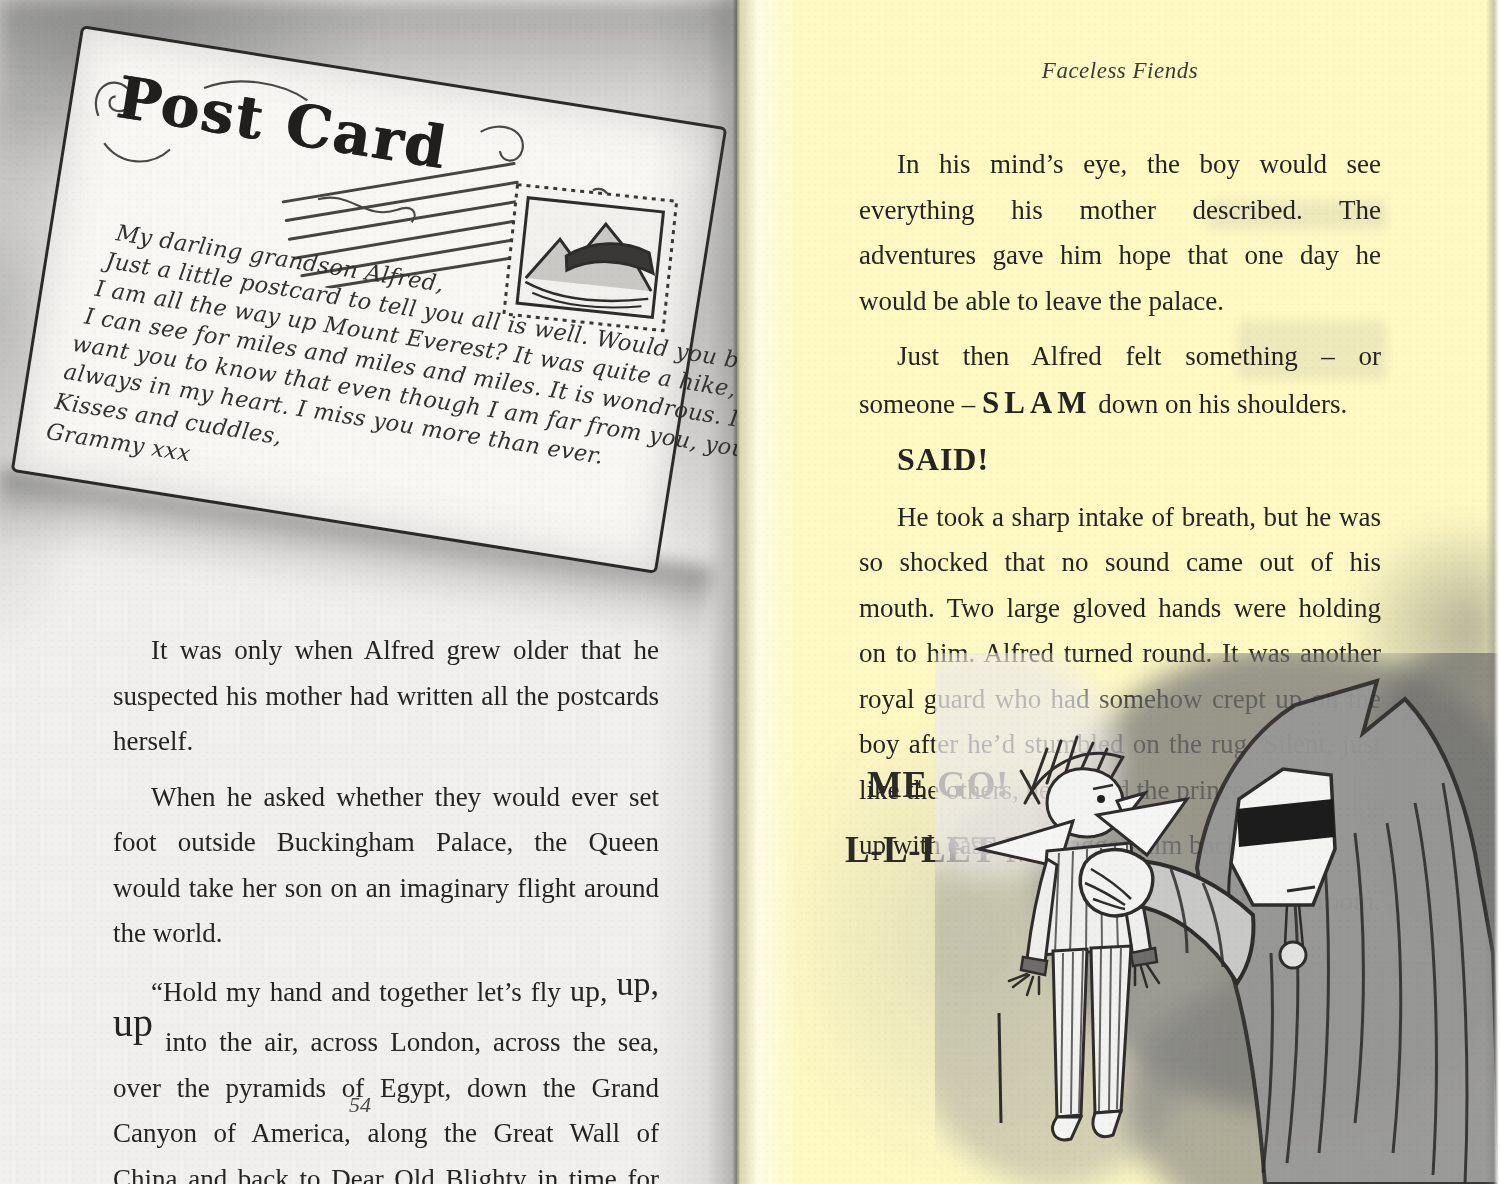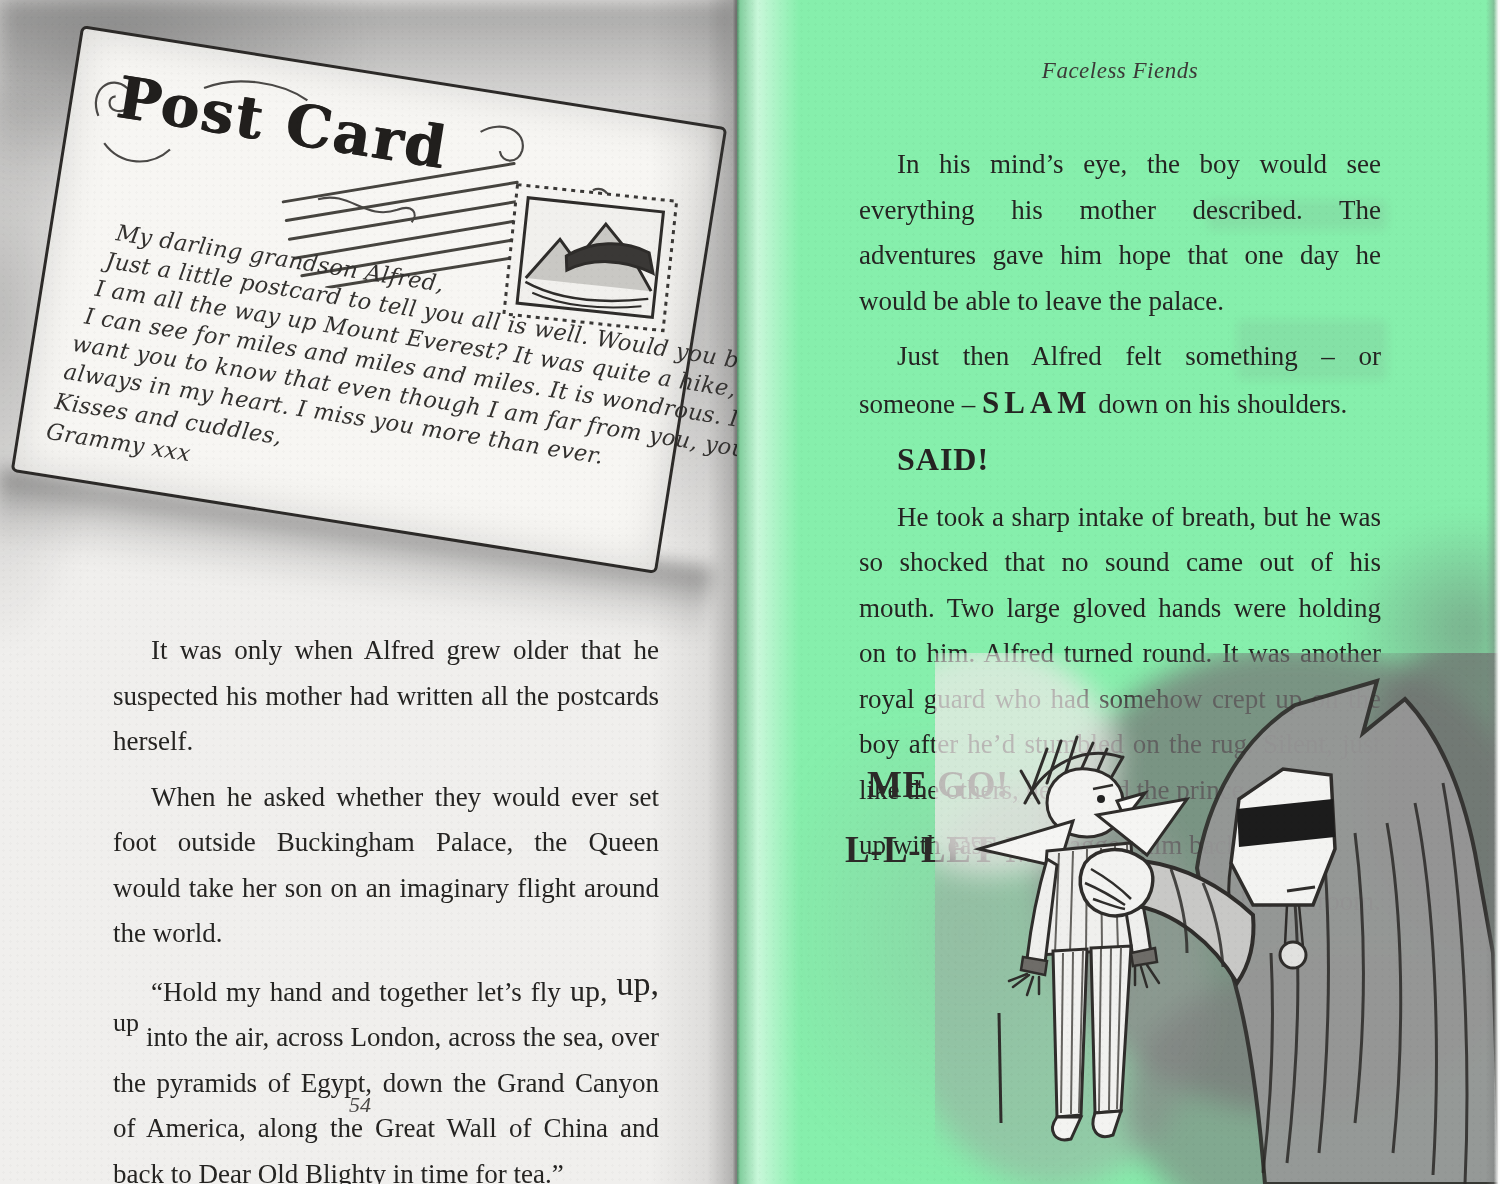--- a/index.html
+++ b/index.html
@@ -3,21 +3,21 @@
 <meta charset="utf-8">
 <style>
   html,body{margin:0;padding:0;background:#dddcda;}
   .book{position:relative;width:1500px;height:1184px;overflow:hidden;
         font-family:"Liberation Serif",serif;background:#f2f1ef;}
   .book::after{content:"";position:absolute;inset:0;pointer-events:none;
         background-image:radial-gradient(rgba(0,0,0,.045) 1px,transparent 1.2px);
         background-size:7px 7px;opacity:.5;}
   .page{position:absolute;top:0;height:1184px;}
   .page-left{left:0;width:737px;background:#f0efed;}
-  .page-right{left:737px;width:763px;background:#86efac;}
+  .page-right{left:737px;width:763px;background:#fef9c3;}
 
   
   .wash{position:absolute;pointer-events:none;}
   .wash-top{left:0;top:0;width:737px;height:170px;filter:blur(10px);
         background:linear-gradient(180deg,rgba(105,105,105,.55),rgba(140,140,140,.28) 55%,rgba(160,160,160,0));}
   .wash-topleft{left:-40px;top:-30px;width:420px;height:260px;filter:blur(14px);
         background:radial-gradient(ellipse at 35% 30%,rgba(90,90,90,.45),transparent 70%);}
   .wash-left{left:-30px;top:90px;width:140px;height:560px;filter:blur(12px);
         background:radial-gradient(ellipse at 20% 40%,rgba(110,110,110,.42),transparent 72%);}
   .wash-card-right{left:590px;top:120px;width:150px;height:430px;filter:blur(12px);
@@ -70,21 +70,21 @@
   .page-number{position:absolute;left:330px;top:1092px;width:60px;text-align:center;
         font-style:italic;font-size:22px;color:#4a4846;}
 
   .running-head{position:absolute;left:110px;top:58px;width:546px;text-align:center;
         font-style:italic;font-size:23px;color:#3c3a38;letter-spacing:.5px;}
   .rp-text{position:absolute;left:112px;top:132px;width:542px;
         font-size:27px;line-height:45.5px;color:#252422;text-align:justify;}
   .rp-tail{text-align:left;}
   .up1{font-size:30px;}
   .up2{font-size:34px;position:relative;top:-6px;}
-  .up3{font-size:26px;position:relative;top:-15px;}
+  .up3{font-size:40px;position:relative;top:-15px;}
   .slam{font-size:31px;letter-spacing:5px;font-weight:600;}
   .doof{font-weight:700;font-size:32px;letter-spacing:1px;}
   .shout{position:absolute;left:108px;top:752px;width:330px;
         font-size:37px;line-height:65px;font-weight:600;color:#2c2a28;letter-spacing:.5px;}
   .shout div:first-child{padding-left:22px;}
 
   .illustration{position:absolute;left:198px;top:653px;width:565px;height:531px;}
 </style>
 </head>
 <body>

